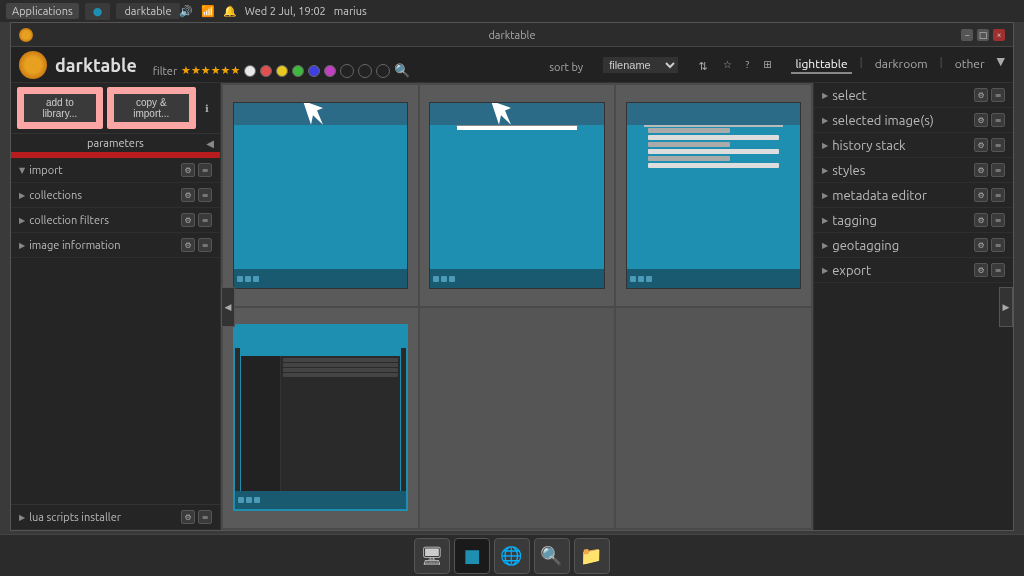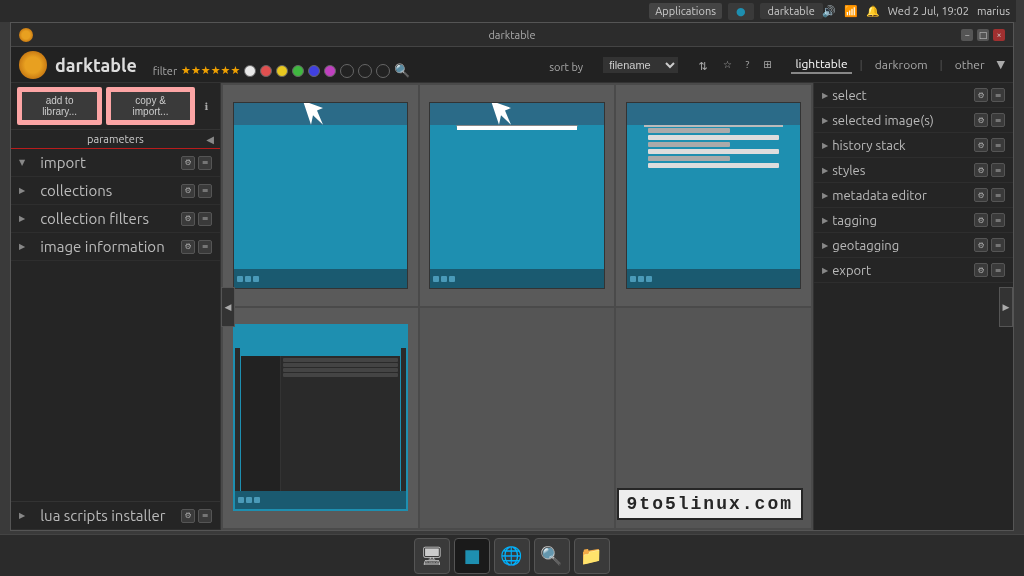--- a/index.html
+++ b/index.html
@@ -13,24 +13,24 @@
       overflow: hidden;
       position: relative;
     }
 
     
     #top-taskbar {
       height: 22px;
       background: #2b2b2b;
       display: flex;
       align-items: center;
-      justify-content: flex-end;
+      justify-content: flex-start;
       padding: 0 6px;
       position: absolute;
-      top: 0; left: 0; right: 8px;
+      top: 0; left: 0; right: 0;
       z-index: 100;
     }
     #top-taskbar-left {
       display: flex;
       align-items: center;
       gap: 6px;
       font-size: 11px;
       color: #ccc;
     }
     #top-taskbar-right {
@@ -164,21 +164,20 @@
     }
     #sort-select {
       background: #333;
       color: #ccc;
       border: none;
       font-size: 11px;
       padding: 1px 2px;
     }
     #nav-tabs {
       display: flex;
-      align-items: center;
       gap: 8px;
       margin-left: 8px;
     }
     .nav-tab {
       font-size: 12px;
       color: #aaa;
       cursor: pointer;
       padding: 2px 4px;
     }
     .nav-tab.active {
@@ -207,33 +206,33 @@
     
     #toolbar-row {
       display: flex;
       align-items: center;
       padding: 4px 6px;
       gap: 4px;
       border-bottom: 1px solid #333;
     }
     .toolbar-btn {
       background: #3a3a3a;
-      border: 5px solid #fca5a5;
+      border: 7px solid #fca5a5;
       color: #ccc;
       font-size: 10px;
       padding: 3px 7px;
       cursor: pointer;
       border-radius: 2px;
     }
     #params-row {
       display: flex;
       align-items: center;
       justify-content: center;
       padding: 3px 6px;
-      border-bottom: 1px solid #b91c1c;
+      border-bottom: 6px solid #b91c1c;
       position: relative;
     }
     #params-label {
       font-size: 11px;
       color: #ccc;
     }
     #params-arrow {
       position: absolute;
       right: 6px;
       font-size: 10px;
@@ -251,23 +250,22 @@
     .sidebar-section-left {
       display: flex;
       align-items: center;
       gap: 4px;
     }
     .sidebar-arrow {
       font-size: 8px;
       color: #888;
     }
     .sidebar-section-label {
-      font-size: 15px;
+      font-size: 11px;
       color: #bbb;
-      margin-left: 11px;
     }
     .sidebar-section-right {
       display: flex;
       align-items: center;
       gap: 3px;
     }
     .sidebar-icon-btn {
       width: 14px;
       height: 14px;
       background: #3a3a3a;
@@ -850,21 +848,20 @@
             </div>
           </div>
         </div>
 
         <div class="thumb-cell empty"></div>
 
         <div class="thumb-cell empty"></div>
 
       </div>
 
-      <div id="watermark">9to5linux.com</div>
     </div>
 
     <div id="right-arrow-btn">▶</div>
 
     <div id="right-sidebar">
 
       <div class="right-section">
         <div class="right-section-left">
           <span class="right-section-arrow">▶</span>
           <span class="right-section-label">select</span>

